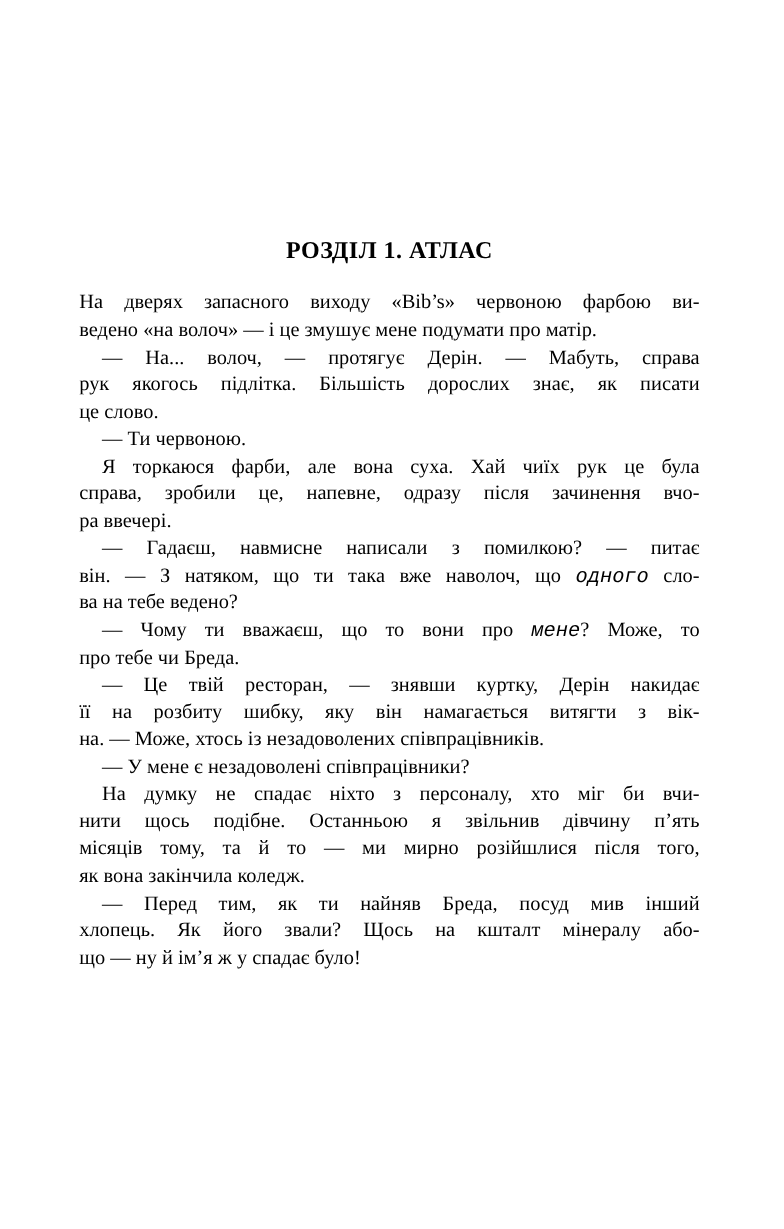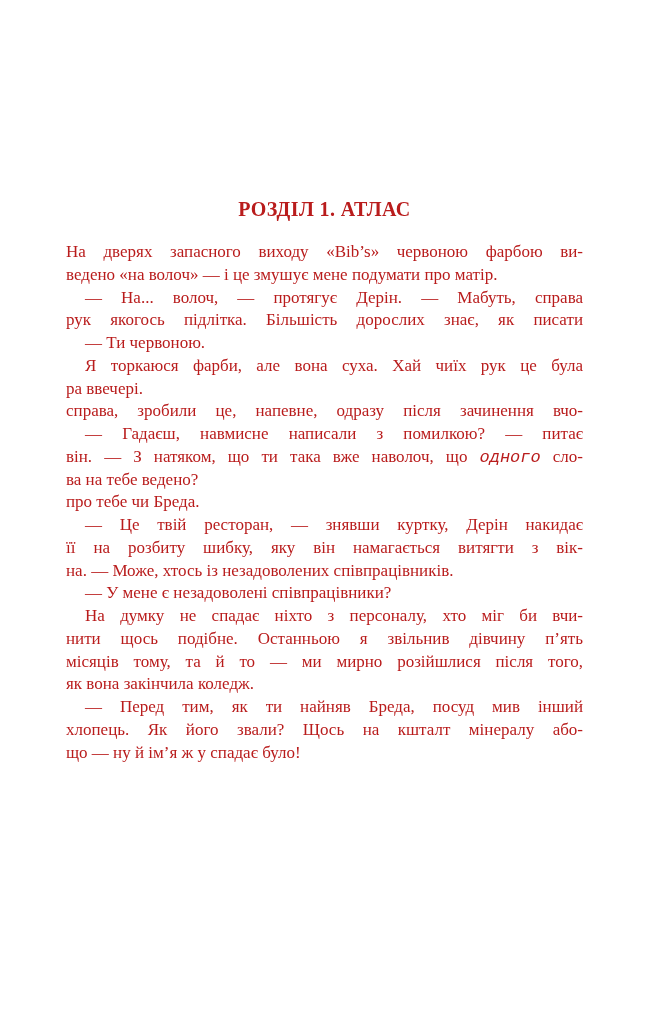--- a/index.html
+++ b/index.html
@@ -57,45 +57,47 @@
     text-indent: 19px;
   }
   .line i {
     font-style: italic;
     font-family: Liberation Mono, monospace;
   }
 </style>
 </head>
 <body style="background: rgb(255, 255, 255);">
 
-<div class="page" style="background: rgb(255, 255, 255); color: #b91c1c;">
+<div class="page" style="background: rgb(255, 255, 255); color: #000000;">
   <div class="chapter-title">РОЗДІЛ 1. АТЛАС</div>
   <div class="body-text">
       <div class="para">
         <div class="line just first">На дверях запасного виходу «Bib’s» червоною фарбою ви-</div>
         <div class="line">ведено «на волоч» — і це змушує мене подумати про матір.</div>
       </div>
       <div class="para indent">
         <div class="line just first">— На... волоч, — протягує Дерін. — Мабуть, справа</div>
         <div class="line just">рук якогось підлітка. Більшість дорослих знає, як писати</div>
+        <div class="line">це слово.</div>
       </div>
       <div class="para indent">
         <div class="line first">— Ти червоною.</div>
       </div>
       <div class="para indent">
         <div class="line just first">Я торкаюся фарби, але вона суха. Хай чиїх рук це була</div>
+        <div class="line just">справа, зробили це, напевне, одразу після зачинення вчо-</div>
         <div class="line">ра ввечері.</div>
-        <div class="line just">справа, зробили це, напевне, одразу після зачинення вчо-</div>
       </div>
       <div class="para indent">
         <div class="line just first">— Гадаєш, навмисне написали з помилкою? — питає</div>
         <div class="line just">він. — З натяком, що ти така вже наволоч, що <i>одного</i> сло-</div>
         <div class="line">ва на тебе ведено?</div>
       </div>
       <div class="para indent">
+        <div class="line just first">— Чому ти вважаєш, що то вони про <i>мене</i>? Може, то</div>
         <div class="line">про тебе чи Бреда.</div>
       </div>
       <div class="para indent">
         <div class="line just first">— Це твій ресторан, — знявши куртку, Дерін накидає</div>
         <div class="line just">її на розбиту шибку, яку він намагається витягти з вік-</div>
         <div class="line">на. — Може, хтось із незадоволених співпрацівників.</div>
       </div>
       <div class="para indent">
         <div class="line first">— У мене є незадоволені співпрацівники?</div>
       </div>

